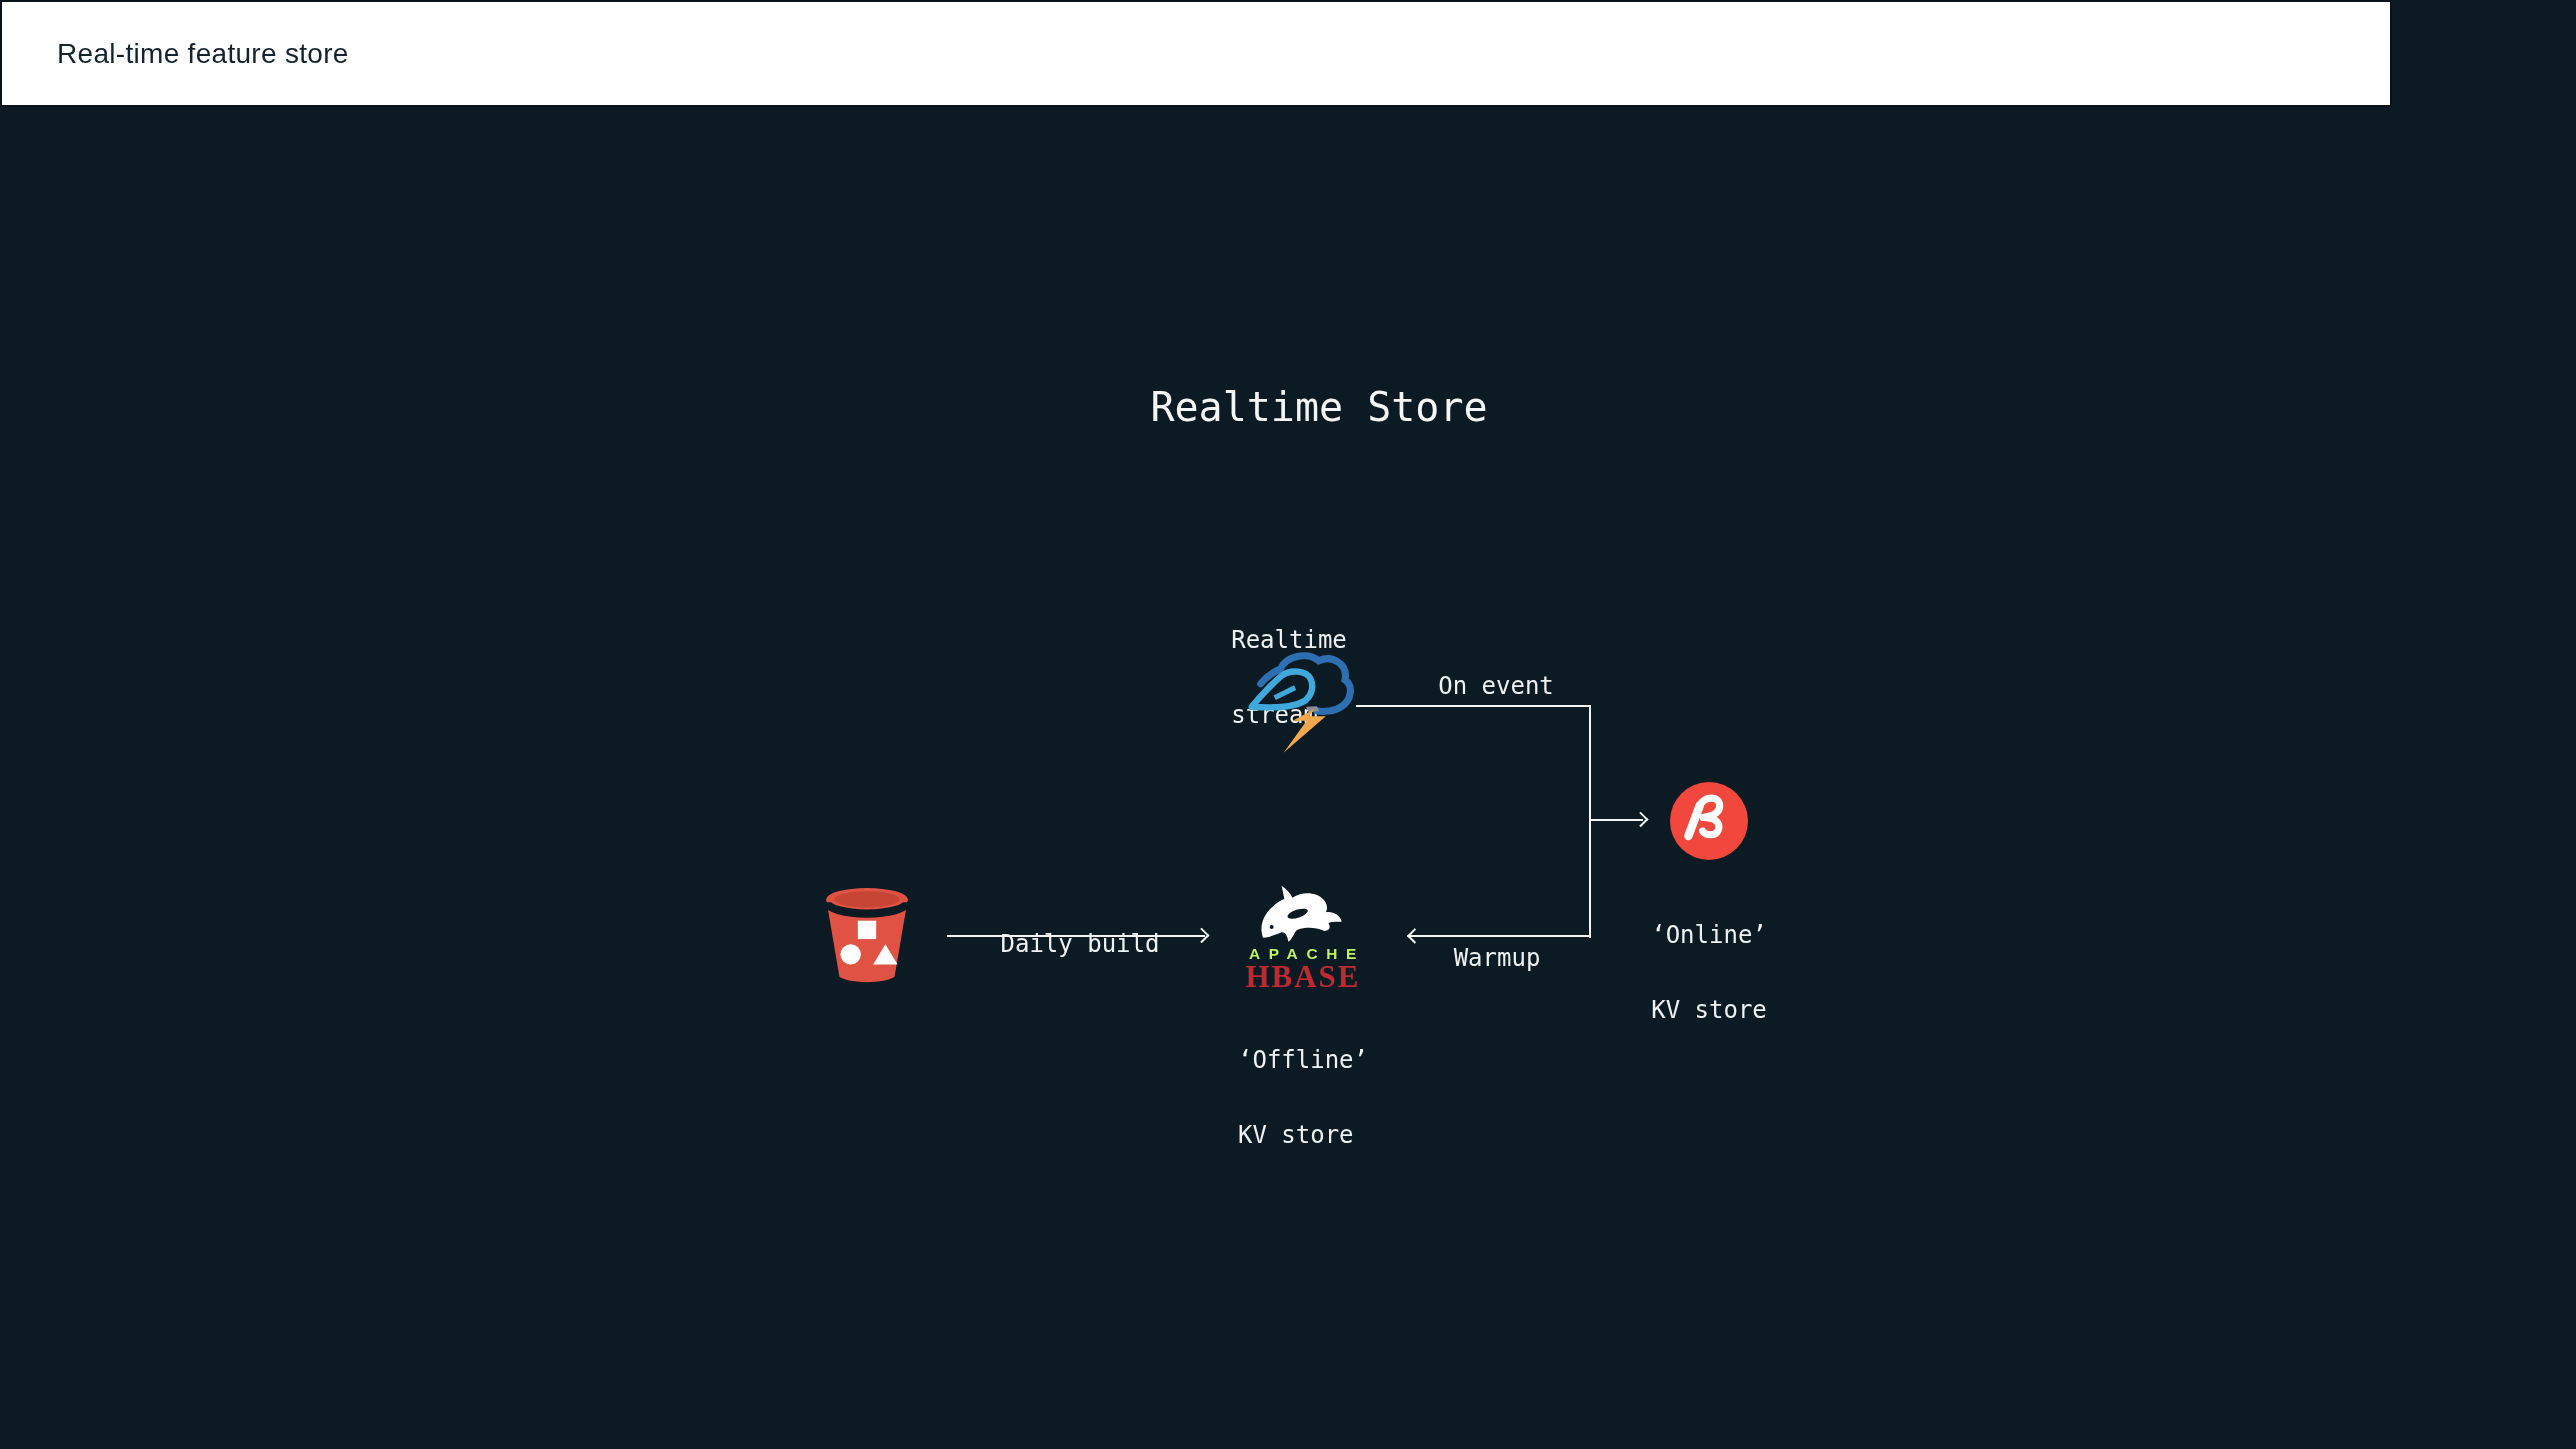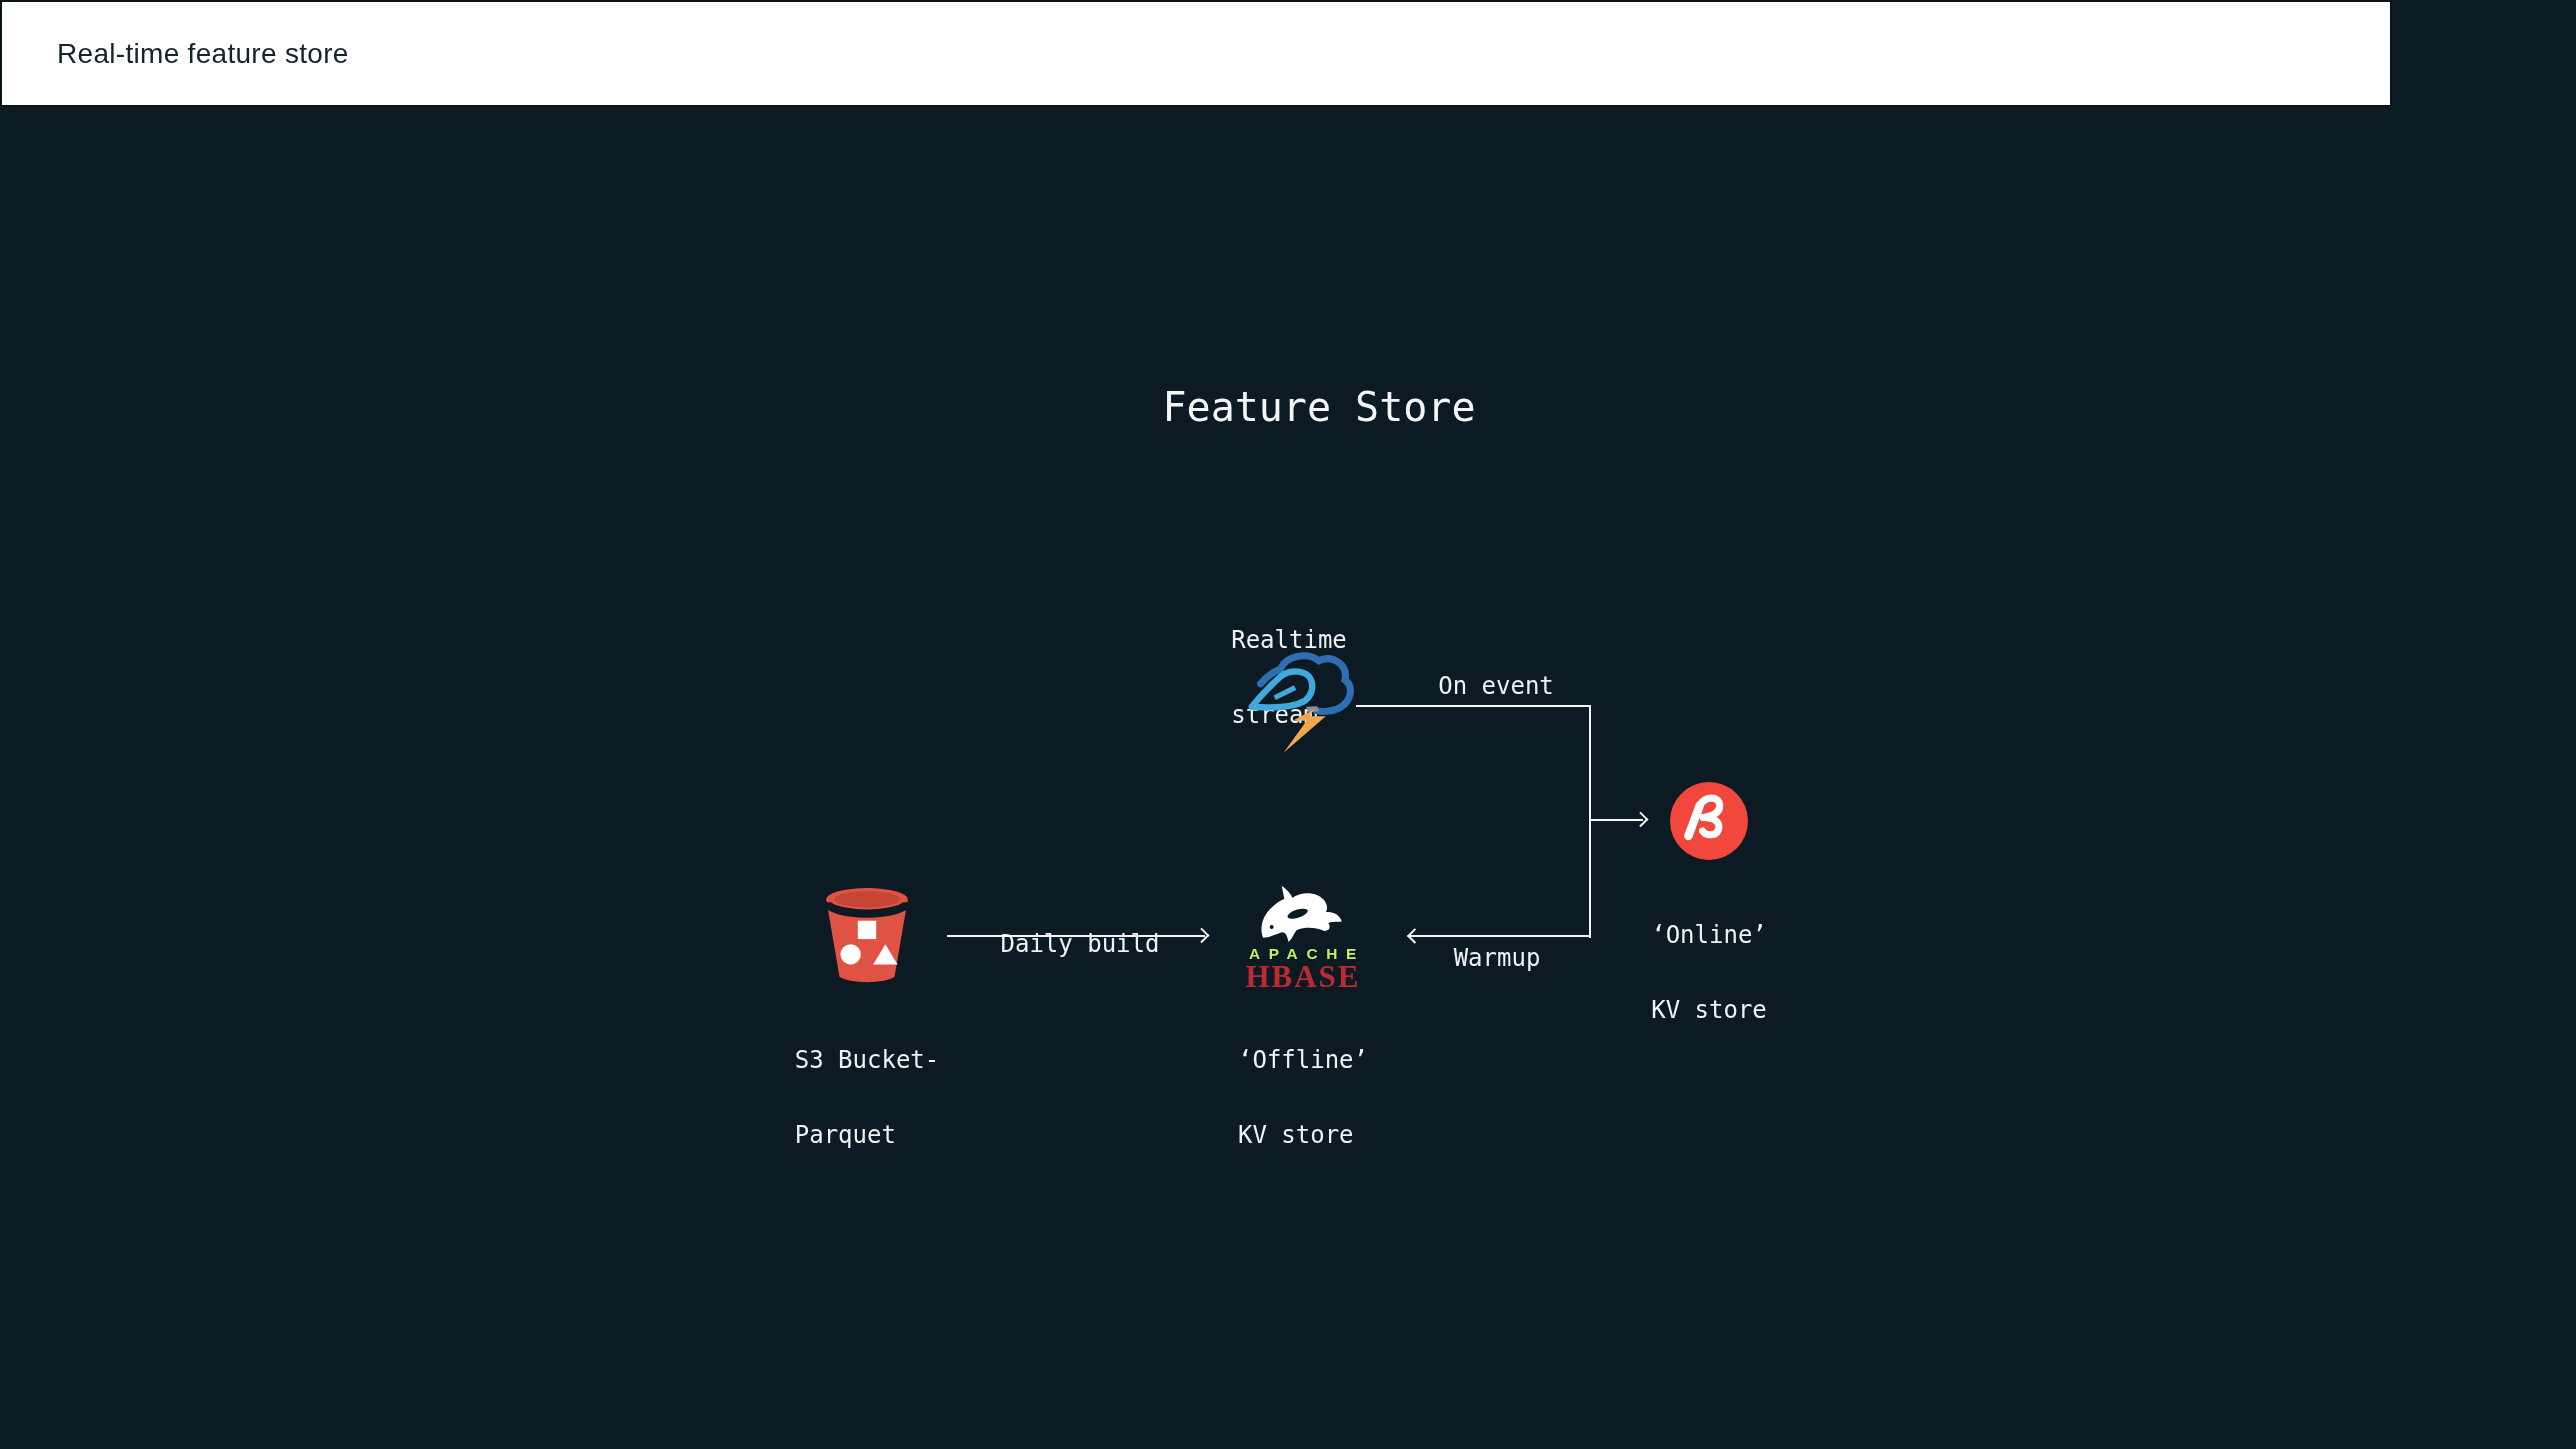--- a/index.html
+++ b/index.html
@@ -32,21 +32,21 @@
 </style>
 </head>
 <body>
 
 <div class="stage">
 
   <div class="app-header">
     <div class="title">Real-time feature store</div>
   </div>
 
-  <div class="dg-title">Feature Store</div>
+  <div class="dg-title">Realtime Store</div>
 
   <div class="label" style="left:1289px;top:578px;">
     <div>Realtime</div>
     <div>stream</div>
   </div>
   <svg class="icon" style="left:1244px;top:648px;" width="115" height="115" viewBox="0 0 180 180">
     <path d="M 26,56 C 36,44 47,37 57,33 C 65,13 99,5 117,20 C 139,10 163,26 158,50 C 172,60 168,82 152,92 C 142,99 124,101 113,98" fill="none" stroke-width="11" stroke-linecap="round" stroke="#2e6fb2"></path>
     <path d="M 12,92 C 30,71 44,56 58,44 C 74,32 98,36 104,48 C 110,60 106,74 96,82 C 76,94 40,94 12,92 Z" fill="none" stroke-width="10" stroke-linejoin="round" stroke="#41a8dc"></path>
     <path d="M 48,78 L 80,62" fill="none" stroke-width="8" stroke="#41a8dc"></path>
     <polygon points="97,92 114,91 118,99 101,100" fill="#8d8d95"></polygon>
@@ -69,24 +69,20 @@
 
   <svg class="icon" style="left:816px;top:884px;" width="102" height="102" viewBox="0 0 100 100">
     <path d="M 10,15 L 23,91 C 32,98 68,98 77,91 L 90,15 Z" fill="#e05243"></path>
     <ellipse cx="50" cy="15" rx="40" ry="11" fill="#e05243"></ellipse>
     <ellipse cx="50" cy="15" rx="32" ry="8" fill="#c64534"></ellipse>
     <path d="M 11,18 A 39 11 0 0 0 89,18" fill="none" stroke-width="8" stroke="#0b1a23"></path>
     <rect x="41" y="36" width="18" height="18" fill="#ffffff"></rect>
     <circle cx="34" cy="69" r="10" fill="#ffffff"></circle>
     <polygon points="56,79 80,79 68,59" fill="#ffffff"></polygon>
   </svg>
-  <div class="label" style="left:867px;top:998px;">
-    <div>S3 Bucket-</div>
-    <div>Parquet</div>
-  </div>
 
   <svg class="icon" style="left:1256px;top:883px;" width="94" height="64" viewBox="0 0 140 96">
     <path d="M 10,82 C 4,66 10,48 24,36 C 30,30 36,26 42,24 L 38,4 C 46,10 52,16 54,22
              C 70,12 90,14 100,24 C 106,30 108,38 104,44 C 114,42 126,48 128,58
              C 118,58 112,58 108,60 C 112,66 110,72 102,72 C 88,66 74,66 62,70
              C 58,70 54,86 48,88 C 46,78 44,74 38,74 C 28,78 18,82 10,82 Z" fill="#ffffff"></path>
     <ellipse cx="62" cy="46" rx="16" ry="6" transform="rotate(-18 62 46)" fill="#0b1a23"></ellipse>
     <circle cx="23" cy="66" r="3" fill="#0b1a23"></circle>
   </svg>
   <div class="hbase-apache">APACHE</div>

